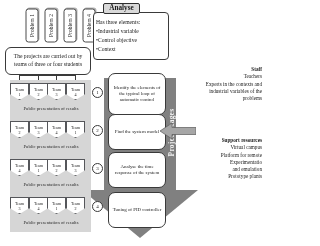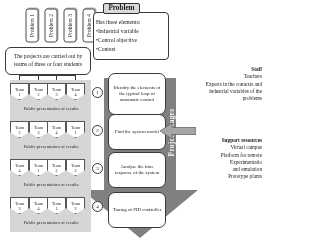--- a/index.html
+++ b/index.html
@@ -240,21 +240,21 @@
     <span>Problem 2</span>
   </div>
   <div class="problem-chip" style="left:53px; top:19px;">
     <span>Problem 3</span>
   </div>
   <div class="problem-chip" style="left:72px; top:19px;">
     <span>Problem 4</span>
   </div>
 
   <div class="rbox" id="problem-card"></div>
-  <div id="problem-title">Problem</div>
+  <div id="problem-title">Analyse</div>
   <div class="prob-line" style="top:19px;">Has three elements:</div>
   <div class="prob-line" style="top:28px;">•Industrial variable</div>
   <div class="prob-line" style="top:37px;">•Control objective</div>
   <div class="prob-line" style="top:46px;">•Context</div>
 
   <div class="rbox" id="projects-box">
     <span>The projects are carried out by teams of three or four students</span>
   </div>
 
   <div class="hline" style="left:19px; top:75px; width:56px;"></div>

